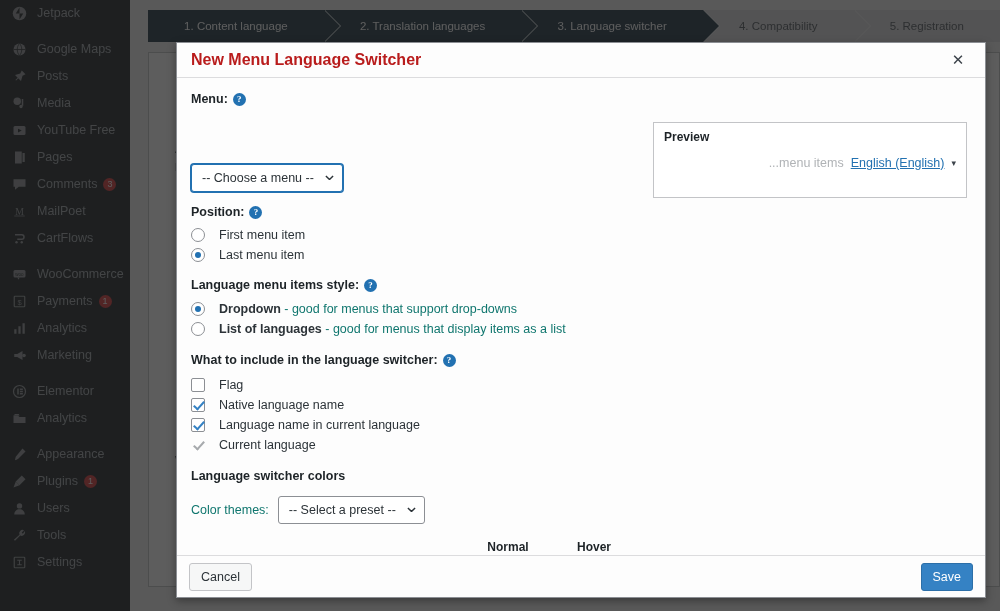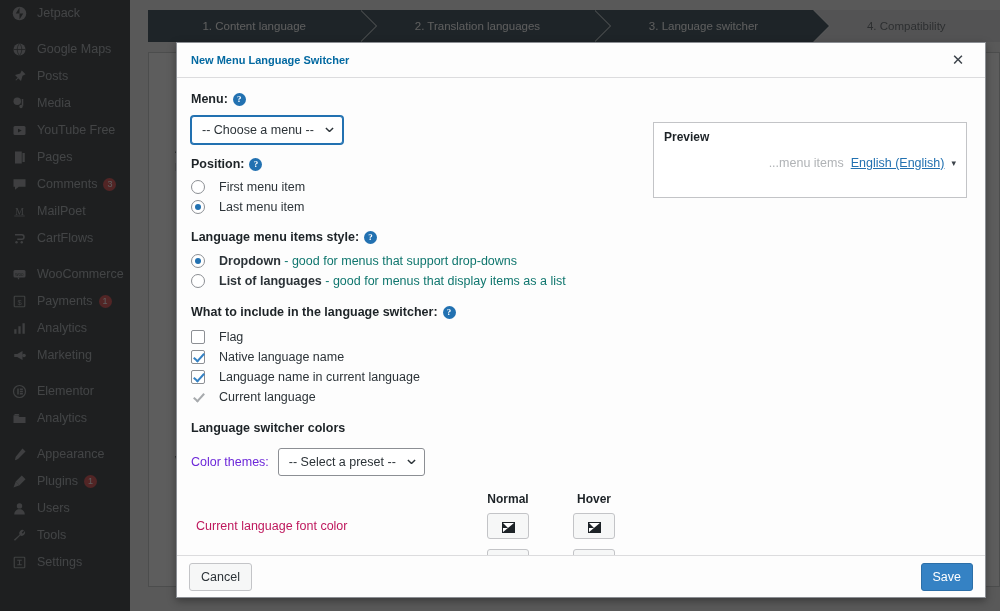--- a/index.html
+++ b/index.html
@@ -129,21 +129,21 @@
     display: flex; flex-direction: column;
   }
   .modal-head {
     height: 35px;
     border-bottom: 1px solid #dcdcde;
     display: flex; align-items: center;
     padding: 0 14px;
     background: #fdfdfd;
     flex: 0 0 35px;
   }
-  .modal-title { font-size: 11px; font-weight: bold; color: #0369a1; }
+  .modal-title { font-size: 16px; font-weight: bold; color: #b91c1c; }
   .modal-close {
     margin-left: auto;
     width: 26px; height: 26px;
     display: flex; align-items: center; justify-content: center;
     color: #3c434a; font-size: 15px; cursor: pointer;
   }
   .modal-body {
     flex: 1 1 auto;
     position: relative;
     padding: 14px 14px 0 14px;
@@ -273,20 +273,23 @@
         </div>
         <div class="step done">
           <span>2. Translation languages</span>
         </div>
         <div class="step done">
           <span>3. Language switcher</span>
         </div>
         <div class="step">
           <span>4. Compatibility</span>
         </div>
+        <div class="step">
+          <span>5. Registration</span>
+        </div>
       </div>
     <div class="page-card">
       <div class="bg-h1">La</div>
       <div class="bg-p1">All</div>
       <div class="bg-p2">by</div>
       <div class="bg-h2">M</div>
       <div class="bg-h3">W</div>
       <div class="bg-h4">Fo</div>
     </div>
   </div>
@@ -506,21 +509,21 @@
           <span class="preview-lang">English (English)</span>
           <span class="preview-caret">▾</span>
         </div>
       </div>
 
       
       <div class="lbl-row" style="margin-bottom:10px;">
         <span class="lbl">Menu:</span>
         <span class="help">?</span>
       </div>
-      <div class="sel focused" style="margin-bottom:13px;">
+      <div class="sel focused" style="margin-bottom:13px;margin-top:48px;">
         <span>-- Choose a menu --</span>
         <span class="caret">
           <svg viewBox="0 0 10 6">
               <path d="M1 1 L5 5 L9 1" fill="none" stroke="#2c3338" stroke-width="1.6"></path>
             </svg>
         </span>
       </div>
 
       
       <div class="lbl-row" style="margin-bottom:9px;">
@@ -569,21 +572,21 @@
       </div>
       <div class="opt-row" style="margin-bottom:17px;">
         <span class="cbx on disabled"></span>
         <span>Current language</span>
       </div>
 
       
       <div class="lbl" style="margin-bottom:13px;">Language switcher colors</div>
 
       <div style="display:flex; align-items:center; gap:9px; margin-bottom:6px;">
-        <span style="font-size:12.5px;color:#6d28d9;">Color themes:</span>
+        <span style="font-size:12.5px;color:#0f766e;">Color themes:</span>
         <span class="sel">
           <span>-- Select a preset --</span>
           <span class="caret">
             <svg viewBox="0 0 10 6">
                 <path d="M1 1 L5 5 L9 1" fill="none" stroke="#2c3338" stroke-width="1.6"></path>
               </svg>
           </span>
         </span>
       </div>
 

